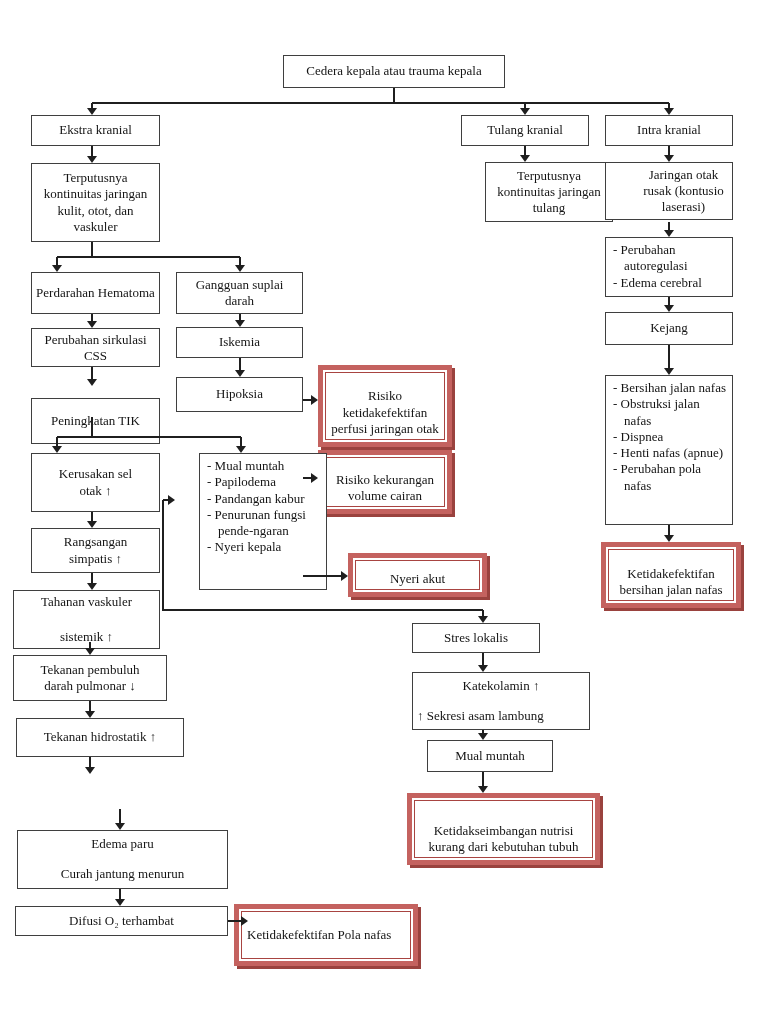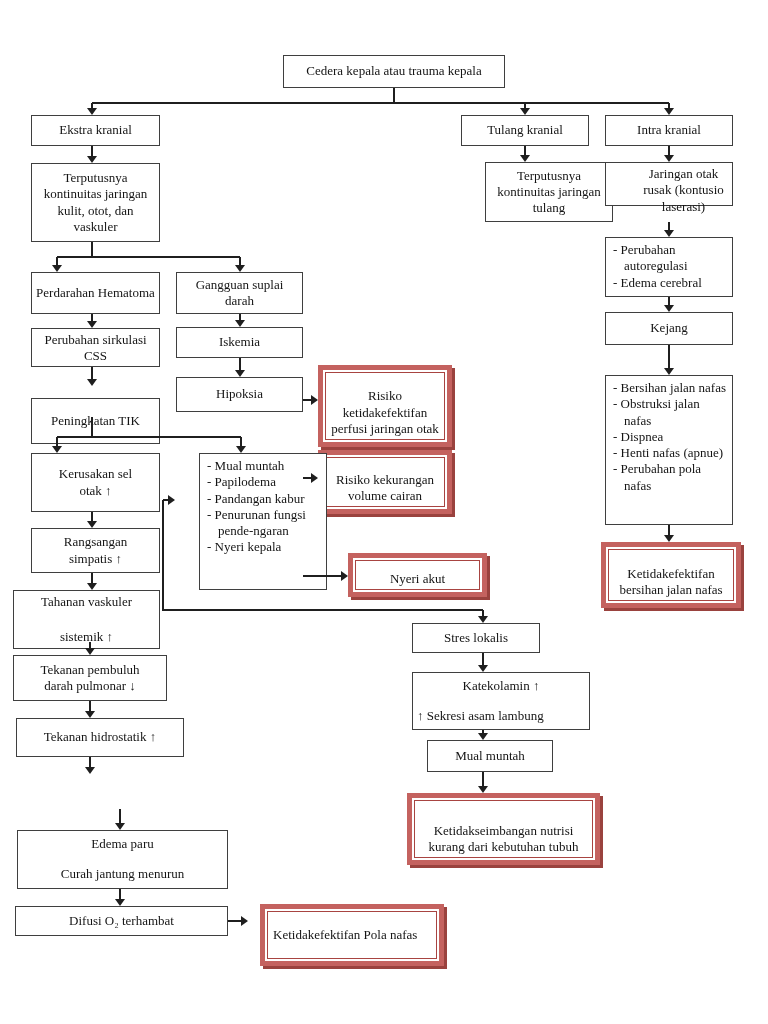--- a/index.html
+++ b/index.html
@@ -52,21 +52,21 @@
     </div>
     <div class="node" style="left: 605px; top: 115px; width: 128px; height: 31px;">
       <div class="nline">Intra kranial</div>
     </div>
     <div class="node" style="left: 31px; top: 163px; width: 129px; height: 79px;">
       <div class="nline">Terputusnya kontinuitas jaringan kulit, otot, dan vaskuler</div>
     </div>
     <div class="node" style="left: 461px; top: 162px; width: 128px; height: 60px; margin-left: 24px;">
       <div class="nline">Terputusnya kontinuitas jaringan tulang</div>
     </div>
-    <div class="node" style="left: 605px; top: 162px; width: 128px; height: 44px; padding-left: 33px;">
+    <div class="node" style="left: 605px; top: 162px; width: 128px; height: 58px; padding-left: 33px;">
       <div class="nline">Jaringan otak rusak (kontusio laserasi)</div>
     </div>
     <div class="node" style="left: 31px; top: 272px; width: 129px; height: 42px;">
       <div class="nline">Perdarahan Hematoma</div>
     </div>
     <div class="node" style="left: 176px; top: 272px; width: 127px; height: 42px;">
       <div class="nline">Gangguan suplai darah</div>
     </div>
     <div class="node" style="left: 31px; top: 328px; width: 129px; height: 39px;">
       <div class="nline">Perubahan sirkulasi CSS</div>
@@ -157,21 +157,21 @@
       </div>
     </div>
     <div class="node" style="left: 17px; top: 830px; width: 211px; height: 59px;">
       <div class="nline">Edema paru</div>
       <div class="nline"></div>
       <div class="nline">Curah jantung menurun</div>
     </div>
     <div class="node" style="left: 15px; top: 906px; width: 213px; height: 30px;">
       <div class="nline">Difusi O₂ terhambat</div>
     </div>
-    <div class="red-wrap" style="left: 260px; top: 904px; width: 184px; height: 62px;">
+    <div class="red-wrap" style="left: 234px; top: 904px; width: 184px; height: 62px;">
       <div class="red-inner left">
         <div class="nline">Ketidakefektifan Pola nafas</div>
       </div>
     </div>
     <div class="ln" style="left: 393.25px; top: 88px; width: 1.5px; height: 16px;"></div>
     <div class="ln" style="left: 92px; top: 102.25px; width: 577px; height: 1.5px;"></div>
     <div class="ln" style="left: 91.25px; top: 242px; width: 1.5px; height: 16px;"></div>
     <div class="ln" style="left: 57px; top: 256.25px; width: 183px; height: 1.5px;"></div>
     <div class="ln" style="left: 91.25px; top: 417px; width: 1.5px; height: 21px;"></div>
     <div class="ln" style="left: 57px; top: 436.25px; width: 184px; height: 1.5px;"></div>

